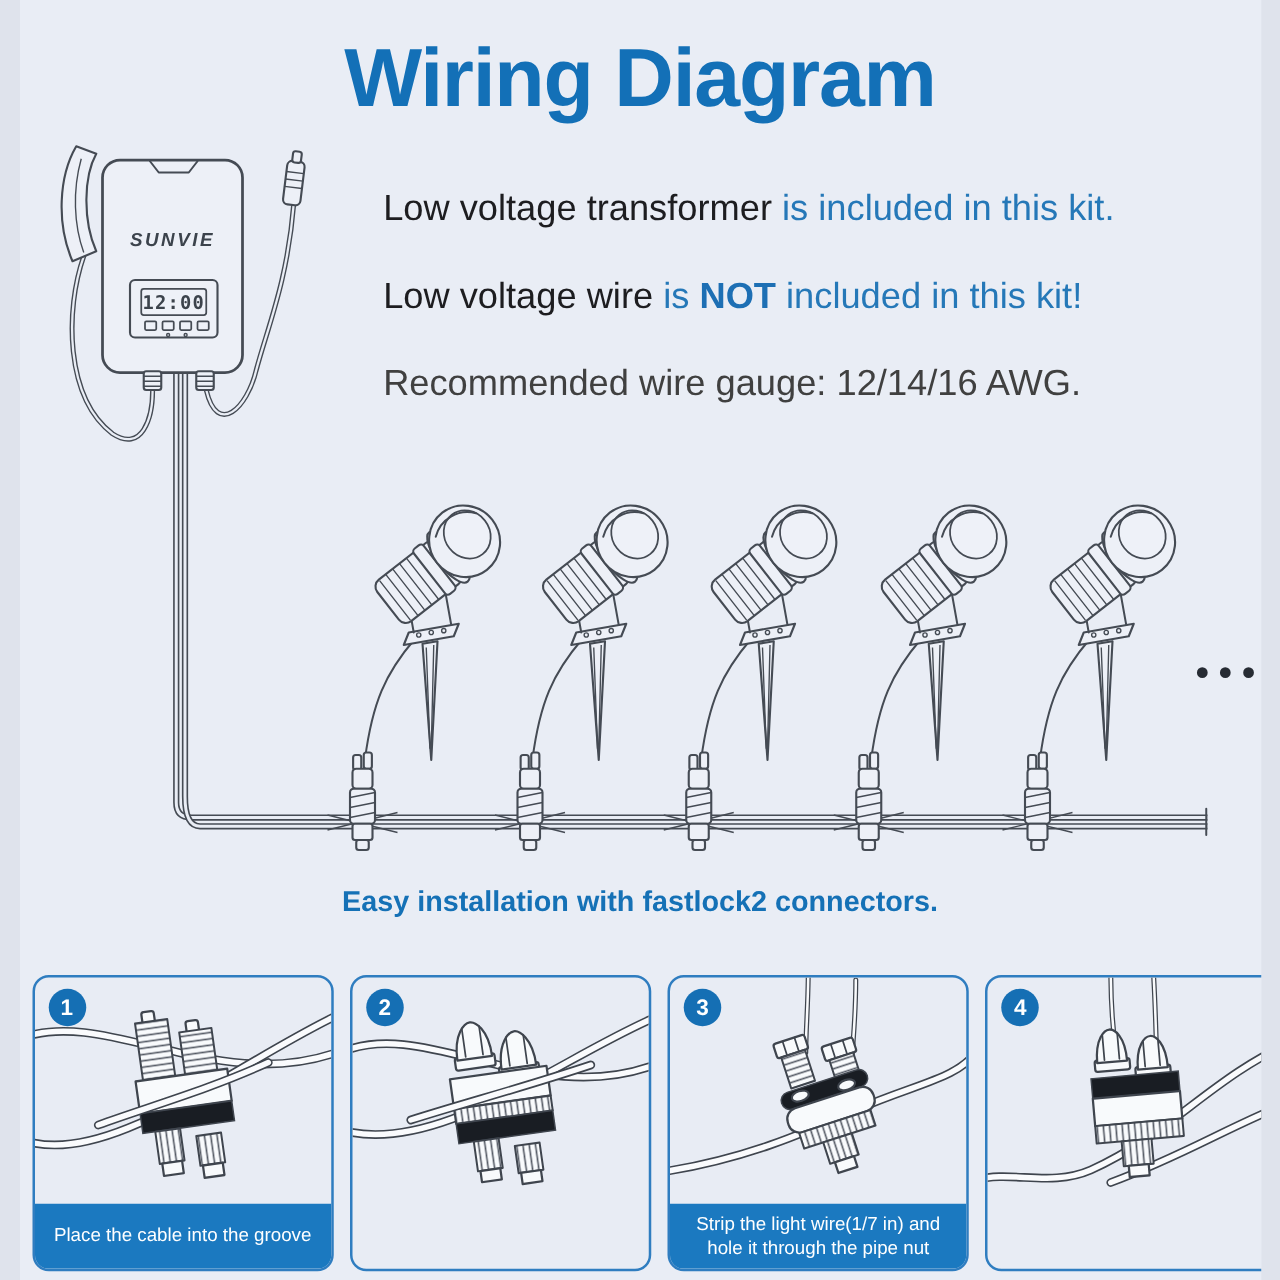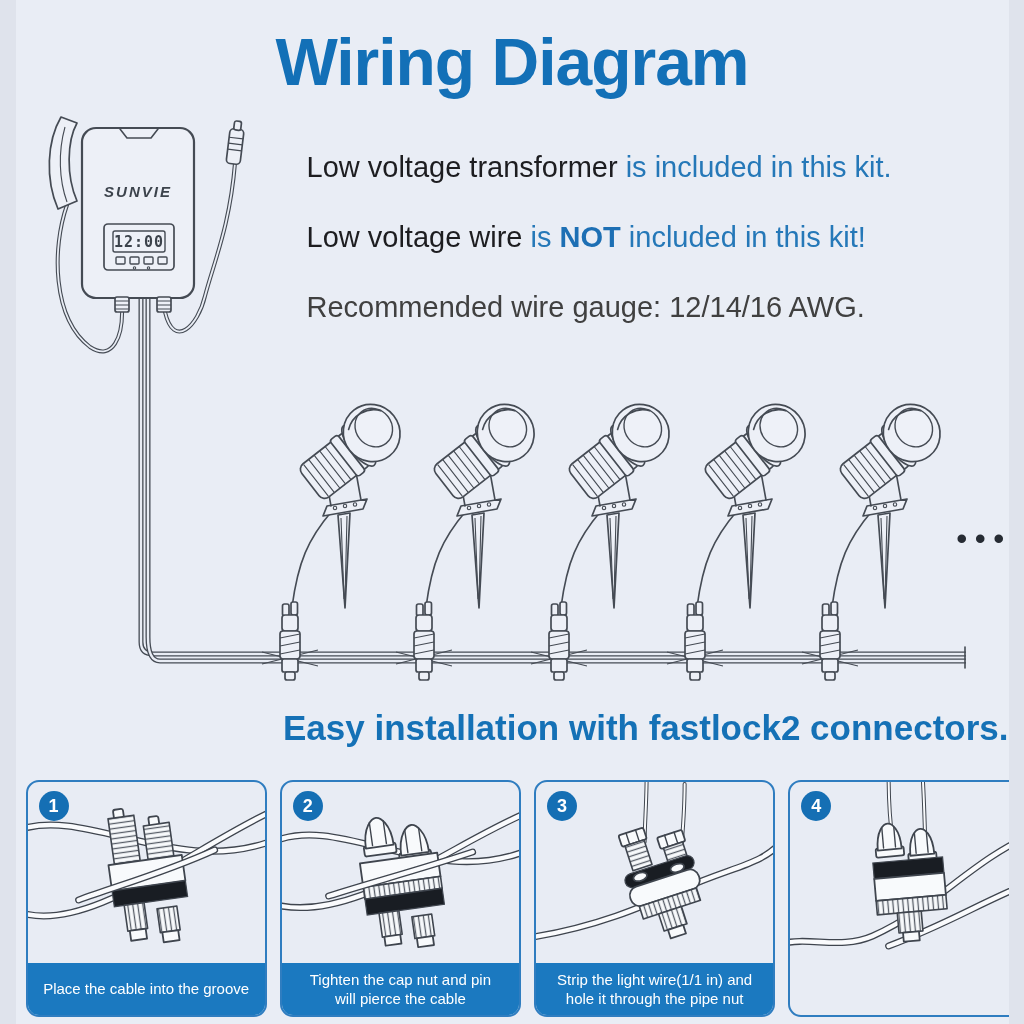--- a/index.html
+++ b/index.html
@@ -20,21 +20,21 @@
   .note-1{top:151px;}
   .note-2{top:221px;}
   .note-3{top:291px;color:#404040;}
   .diagram-svg{position:absolute;left:0;top:0;width:1024px;height:1024px;}
   .ellipsis{
     position:absolute;left:941px;top:522px;
     font-size:30px;font-weight:bold;letter-spacing:8px;color:#262b33;
   }
   .subtitle{
     position:absolute;left:0;right:0;top:708px;margin:0;
-    text-align:right;font-size:35px;font-weight:bold;color:#1571b6;
+    text-align:center;font-size:23px;font-weight:bold;color:#1571b6;
   }
   .steps{position:absolute;left:10px;top:780px;width:1004px;height:237px;display:flex;gap:13px;}
   .panel{
     flex:1;position:relative;border:2px solid #2f7dc0;border-radius:13px;
     background:#e8ecf4;overflow:hidden;
   }
   .badge{
     position:absolute;left:11px;top:9px;width:30px;height:30px;border-radius:50%;
     background:#156fb4;color:#fff;font-size:18px;font-weight:bold;
     display:flex;align-items:center;justify-content:center;z-index:3;
@@ -246,24 +246,20 @@
           <rect class="pp" style="fill:url(#pat-rib)" x="82" y="100" width="78" height="12"></rect>
           <rect class="pdark" x="82" y="112" width="78" height="16"></rect>
           <rect class="pp" style="fill:url(#pat-rib)" x="94" y="128" width="20" height="24"></rect>
           <rect class="pp" style="fill:url(#pat-rib)" x="126" y="136" width="20" height="22"></rect>
           <rect class="po" x="96" y="152" width="16" height="9"></rect>
           <rect class="po" x="128" y="158" width="16" height="9"></rect>
         </g>
         <path class="ct-o" d="M48,114 C92,100 138,88 192,70"></path>
           <path class="ct-i" d="M48,114 C92,100 138,88 192,70"></path>
       </svg>
-      <div class="caption">
-        <span>Tighten the cap nut and pin</span>
-          <span>will pierce the cable</span>
-      </div>
     </div>
 
     <div class="panel">
       <div class="badge">
           <span>3</span>
         </div>
       <svg class="step-art" viewBox="0 0 240 181" preserveAspectRatio="xMidYMid slice">
         <path class="ct-o" d="M-8,156 C60,146 110,124 150,106 C200,84 230,82 248,58"></path>
         <path class="ct-i" d="M-8,156 C60,146 110,124 150,106 C200,84 230,82 248,58"></path>
         <path class="wt-o" d="M112,-6 C112,20 110,42 110,60"></path>
@@ -280,21 +276,21 @@
           <rect class="pdark" x="92" y="84" width="72" height="14" rx="7"></rect>
           <ellipse class="po" cx="108" cy="90" rx="7" ry="4"></ellipse>
           <ellipse class="po" cx="146" cy="93" rx="7" ry="4"></ellipse>
           <rect class="po" x="92" y="98" width="72" height="20" rx="9"></rect>
           <rect class="pp" style="fill:url(#pat-rib)" x="98" y="118" width="60" height="13"></rect>
           <rect class="pp" style="fill:url(#pat-rib)" x="114" y="131" width="24" height="18"></rect>
           <rect class="po" x="118" y="149" width="16" height="9"></rect>
         </g>
       </svg>
       <div class="caption">
-        <span>Strip the light wire(1/1 in) and</span>
+        <span>Strip the light wire(1/7 in) and</span>
           <span>hole it through the pipe nut</span>
       </div>
     </div>
 
     <div class="panel">
       <div class="badge">
           <span>4</span>
         </div>
       <svg class="step-art" viewBox="0 0 240 181" preserveAspectRatio="xMidYMid slice">
         <path class="ct-o" d="M248,50 C180,80 150,124 84,154 C52,168 20,154 -8,162"></path>

